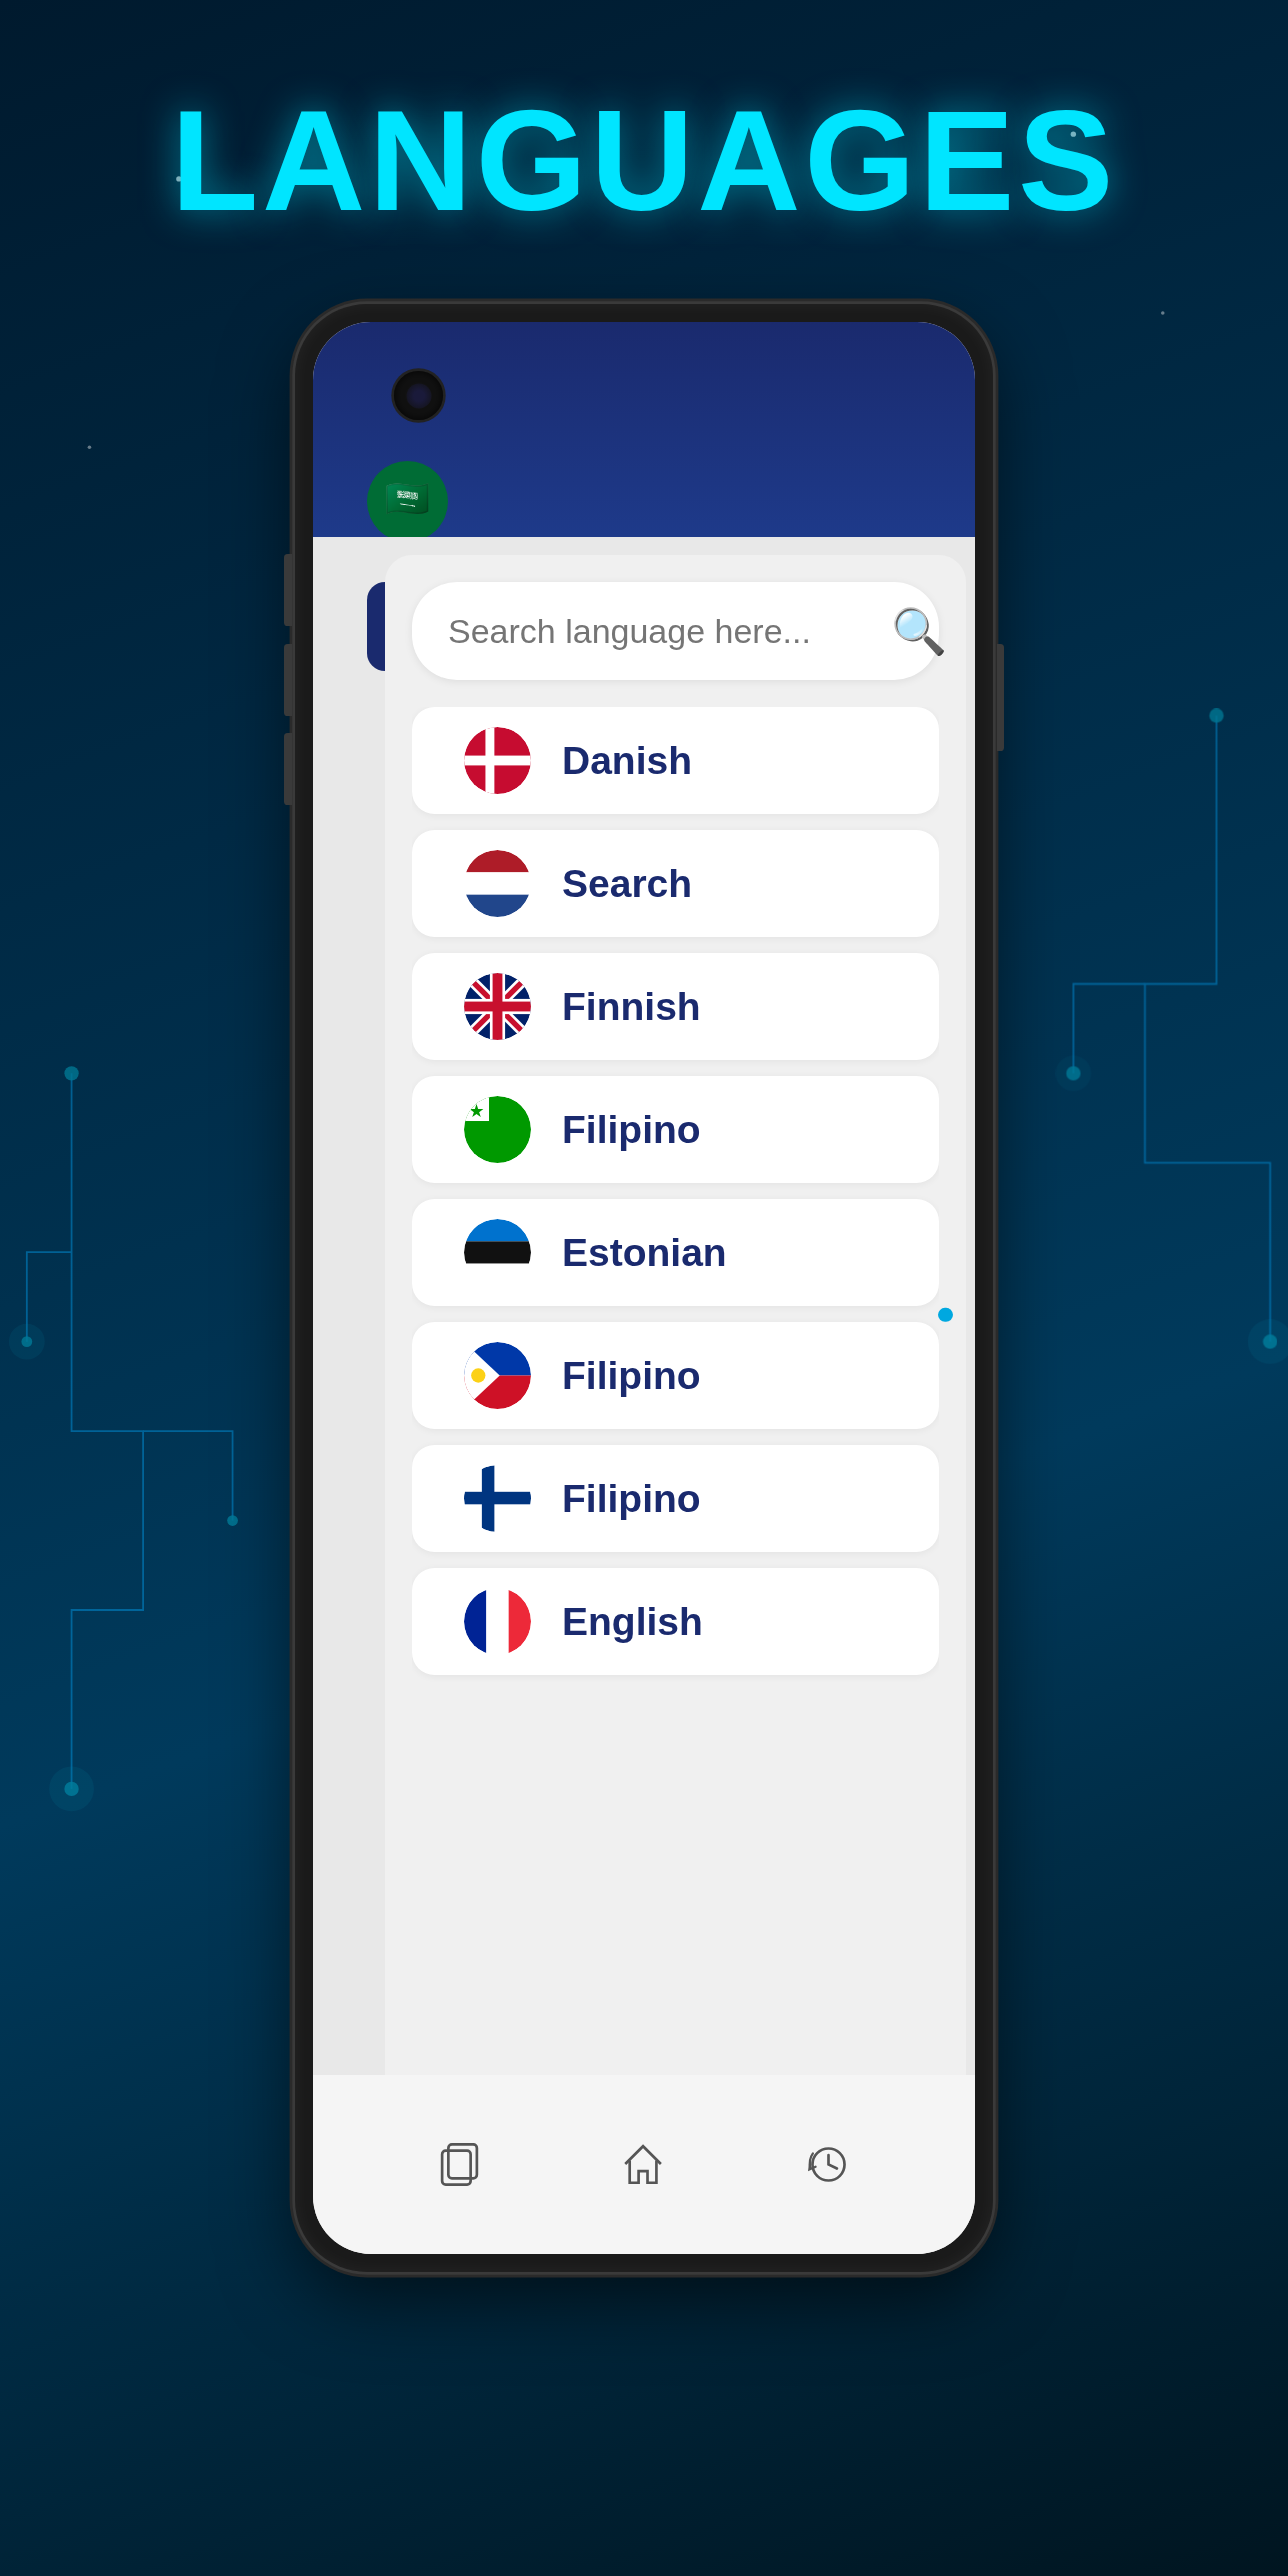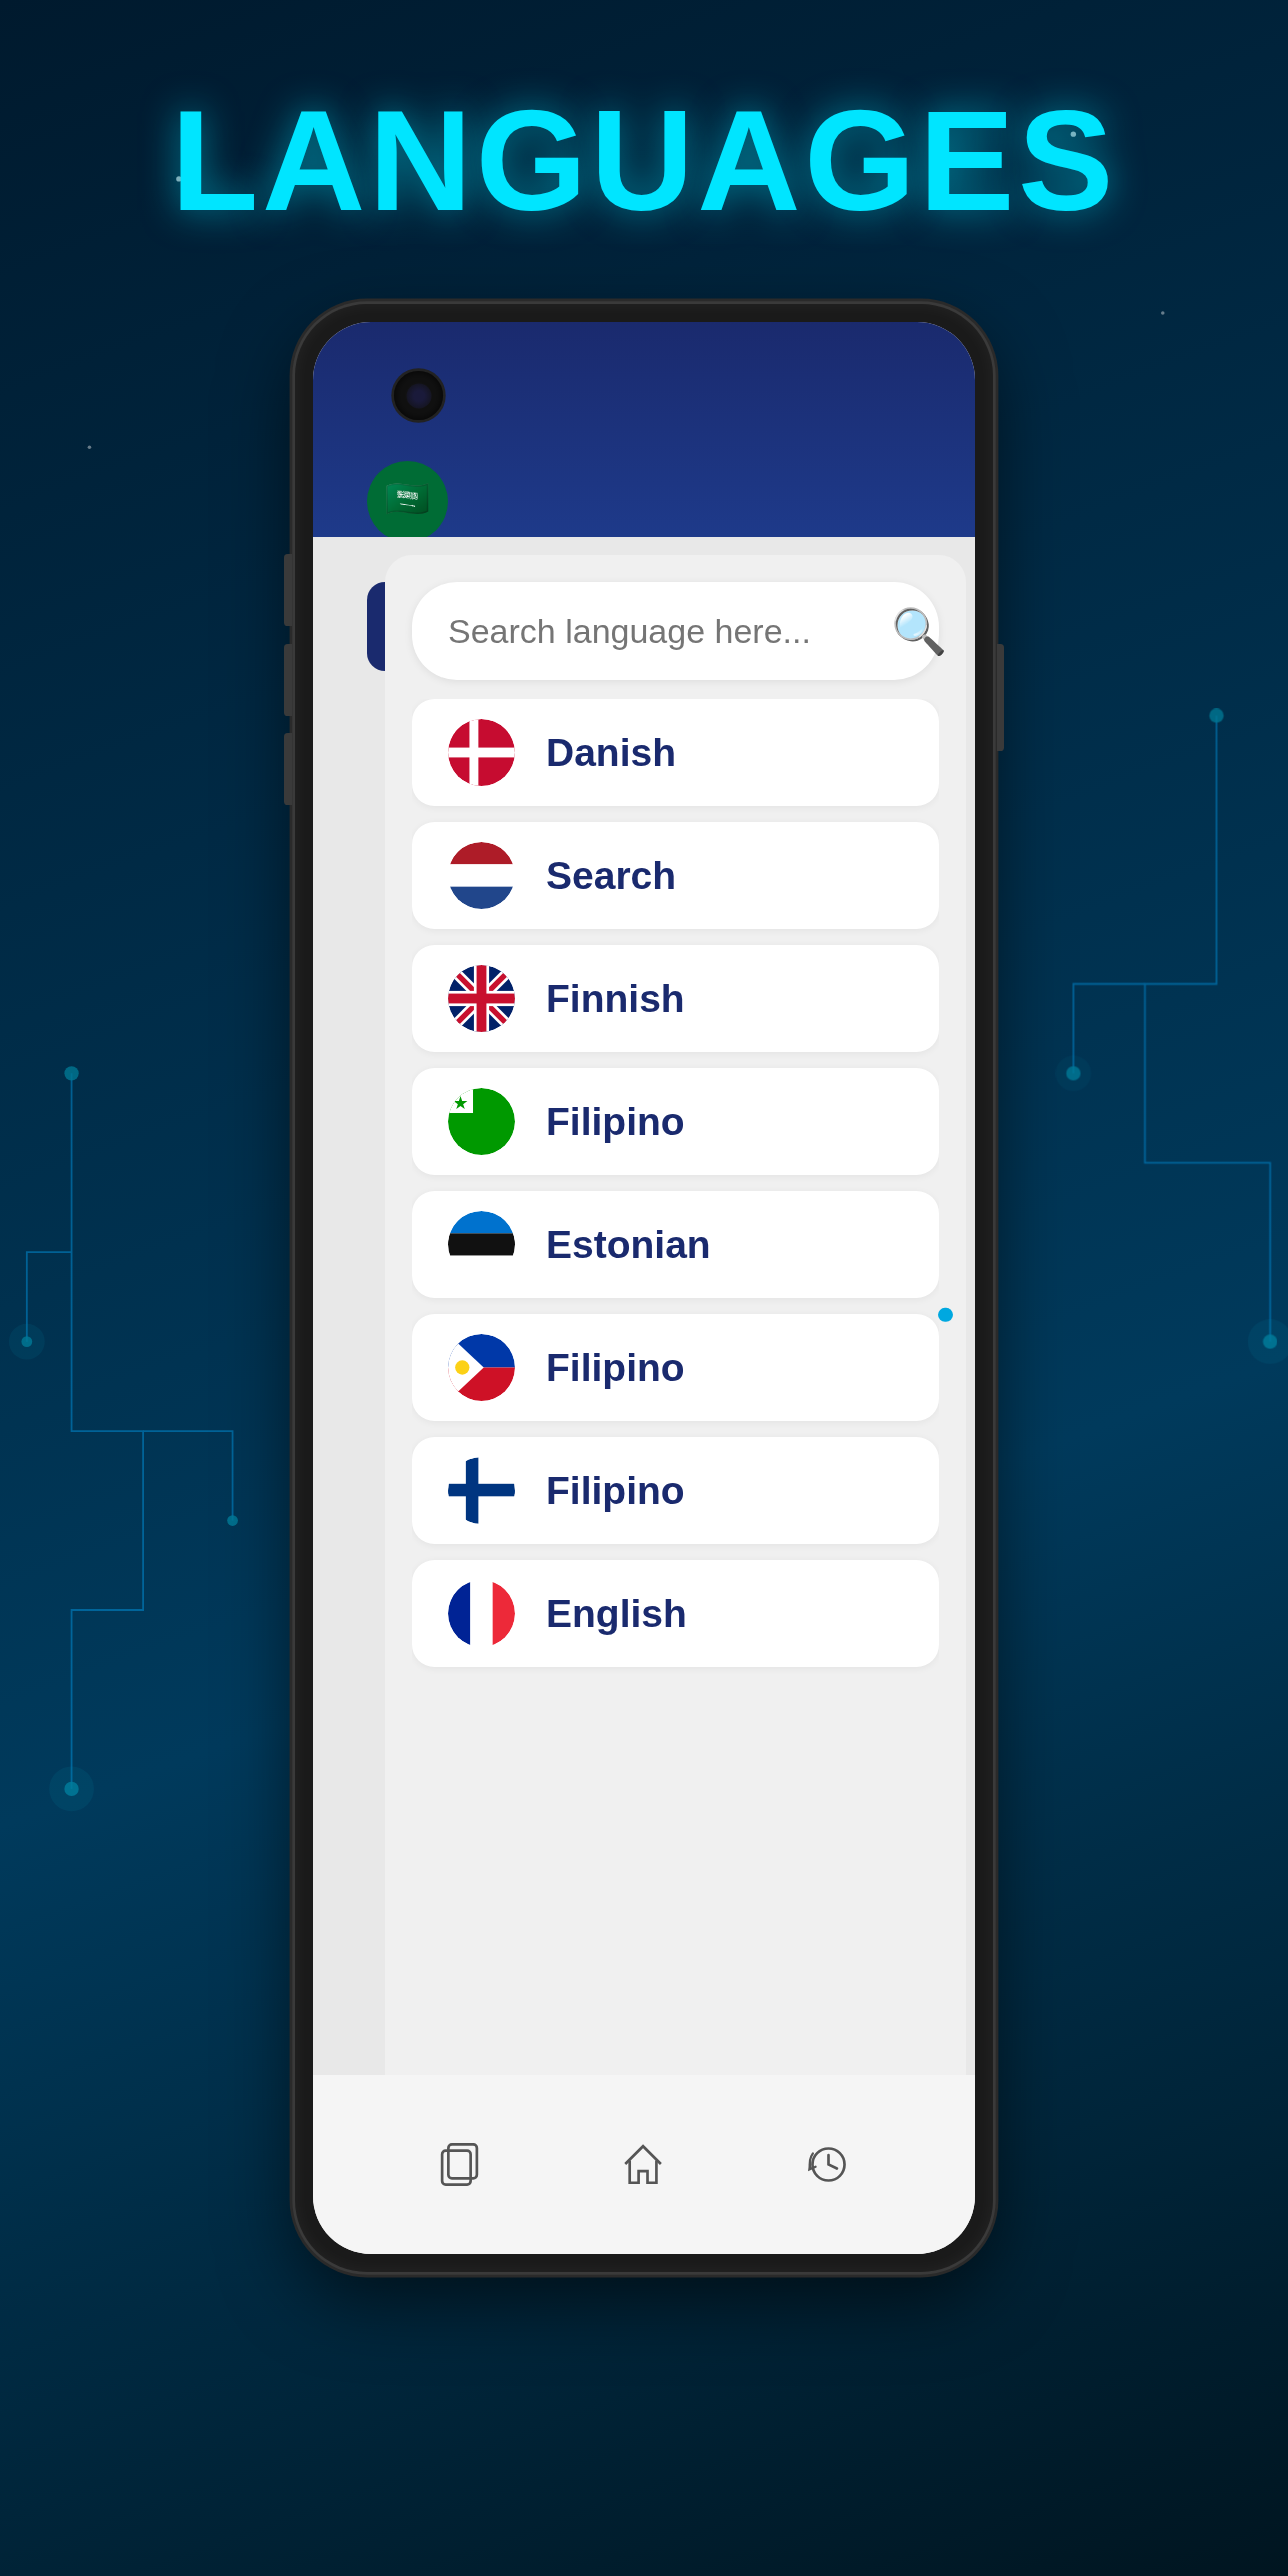--- a/index.html
+++ b/index.html
@@ -245,21 +245,21 @@
     }
 
     
     .search-bar {
       background: white;
       border-radius: 45px;
       height: 98px;
       display: flex;
       align-items: center;
       padding: 0 36px;
-      margin-bottom: 19px;
+      margin-bottom: 27px;
       box-shadow: 0 1.8px 9px rgba(0,0,0,0.08);
     }
 
     .search-input-field {
       flex: 1;
       border: none;
       outline: none;
       font-size: 34px;
       color: #aaa;
       background: transparent;
@@ -279,21 +279,21 @@
       overflow-y: auto;
       height: calc(100% - 125px);
     }
 
     .language-item {
       background: white;
       border-radius: 22.4px;
       height: 107px;
       display: flex;
       align-items: center;
-      padding: 0 36px;
+      padding: 0 52px;
       gap: 31px;
       box-shadow: 0 1.8px 7.2px rgba(0,0,0,0.05);
       cursor: pointer;
     }
 
     .lang-flag {
       width: 67px;
       height: 67px;
       border-radius: 50%;
       overflow: hidden;

